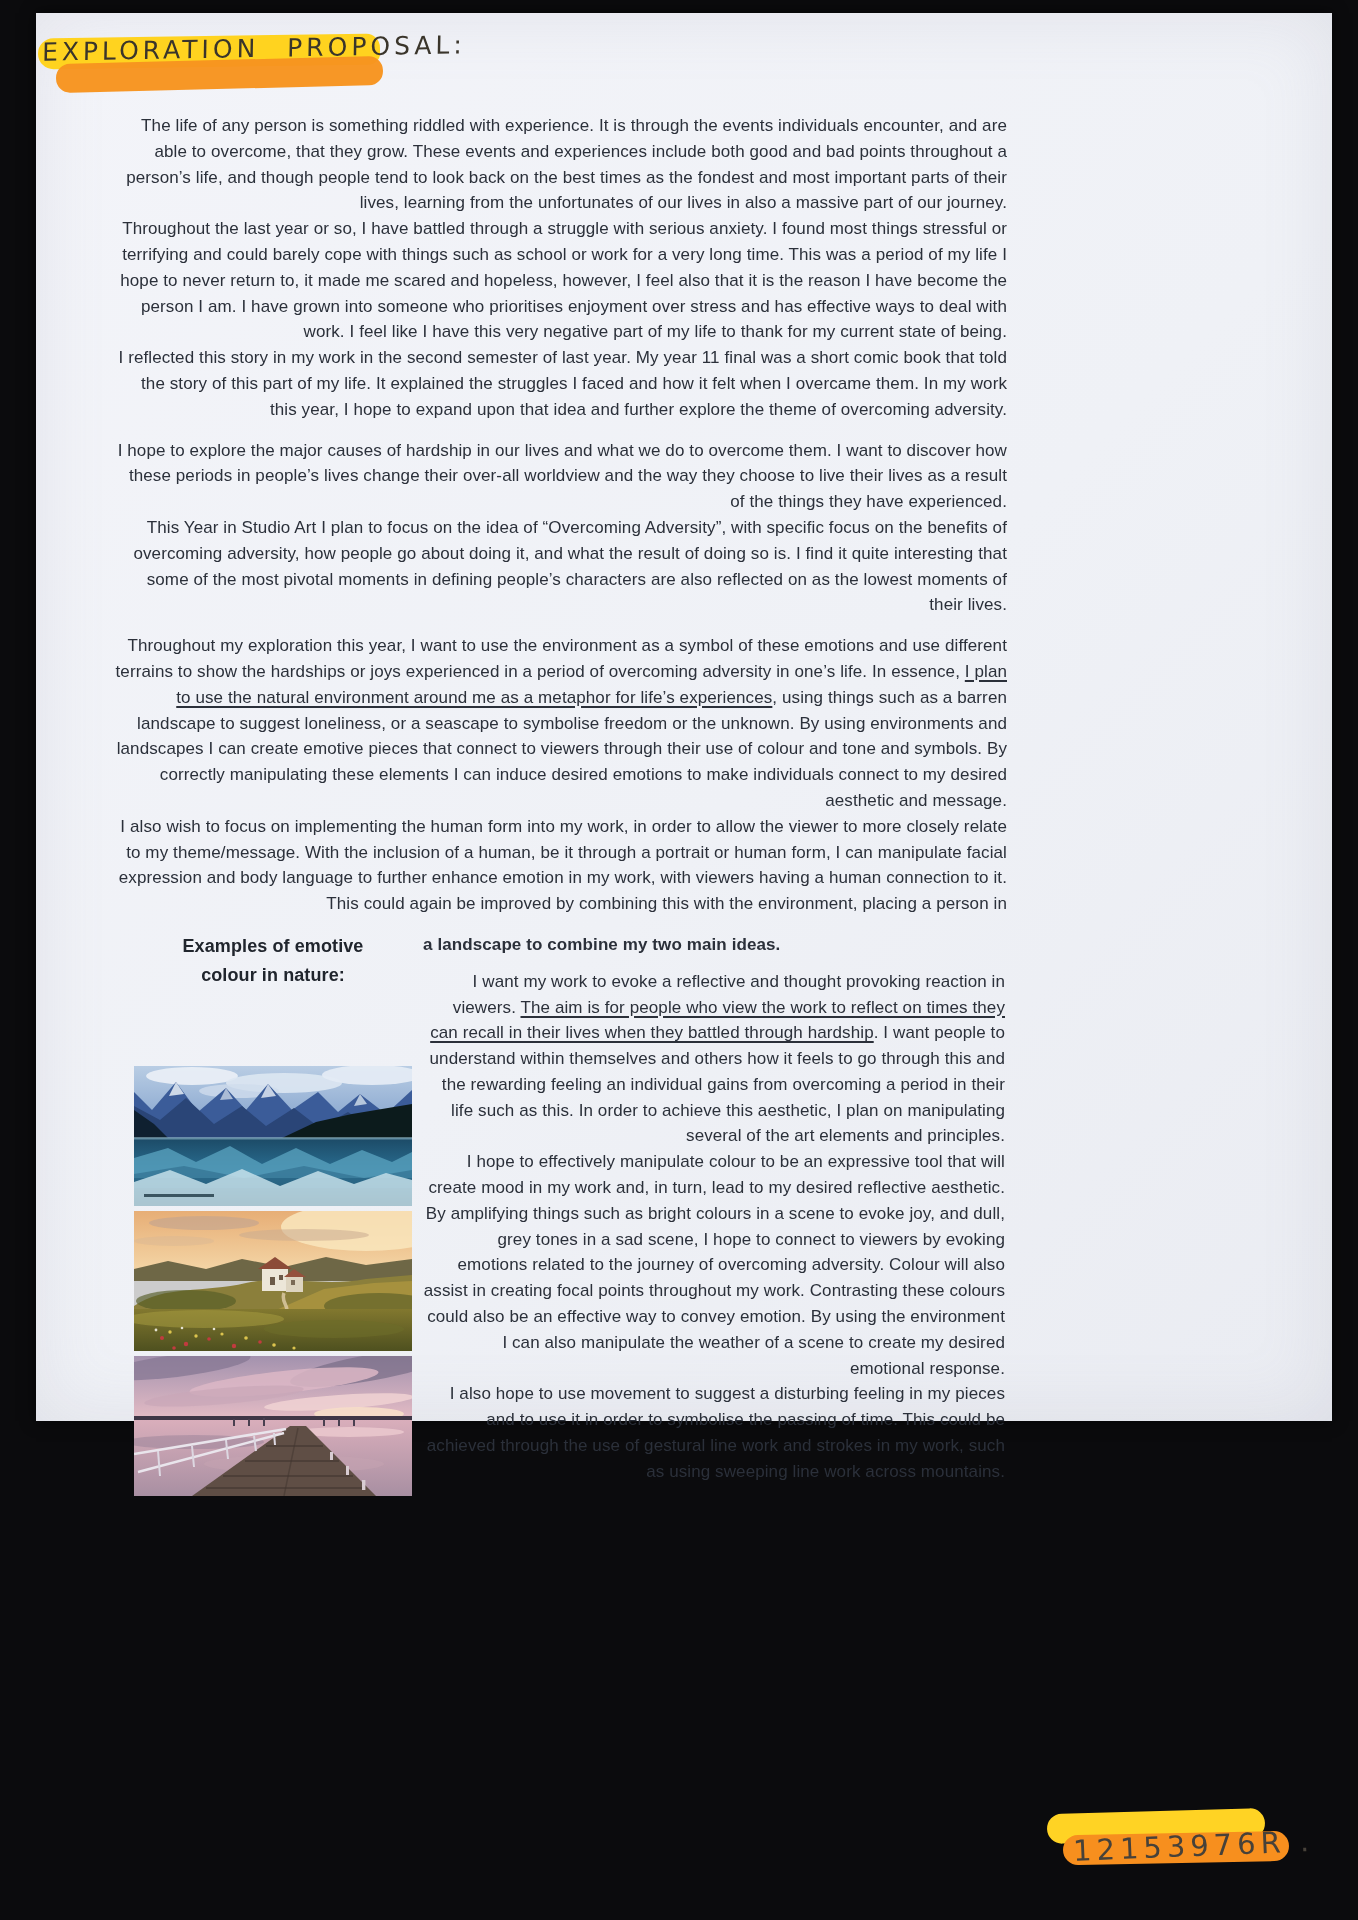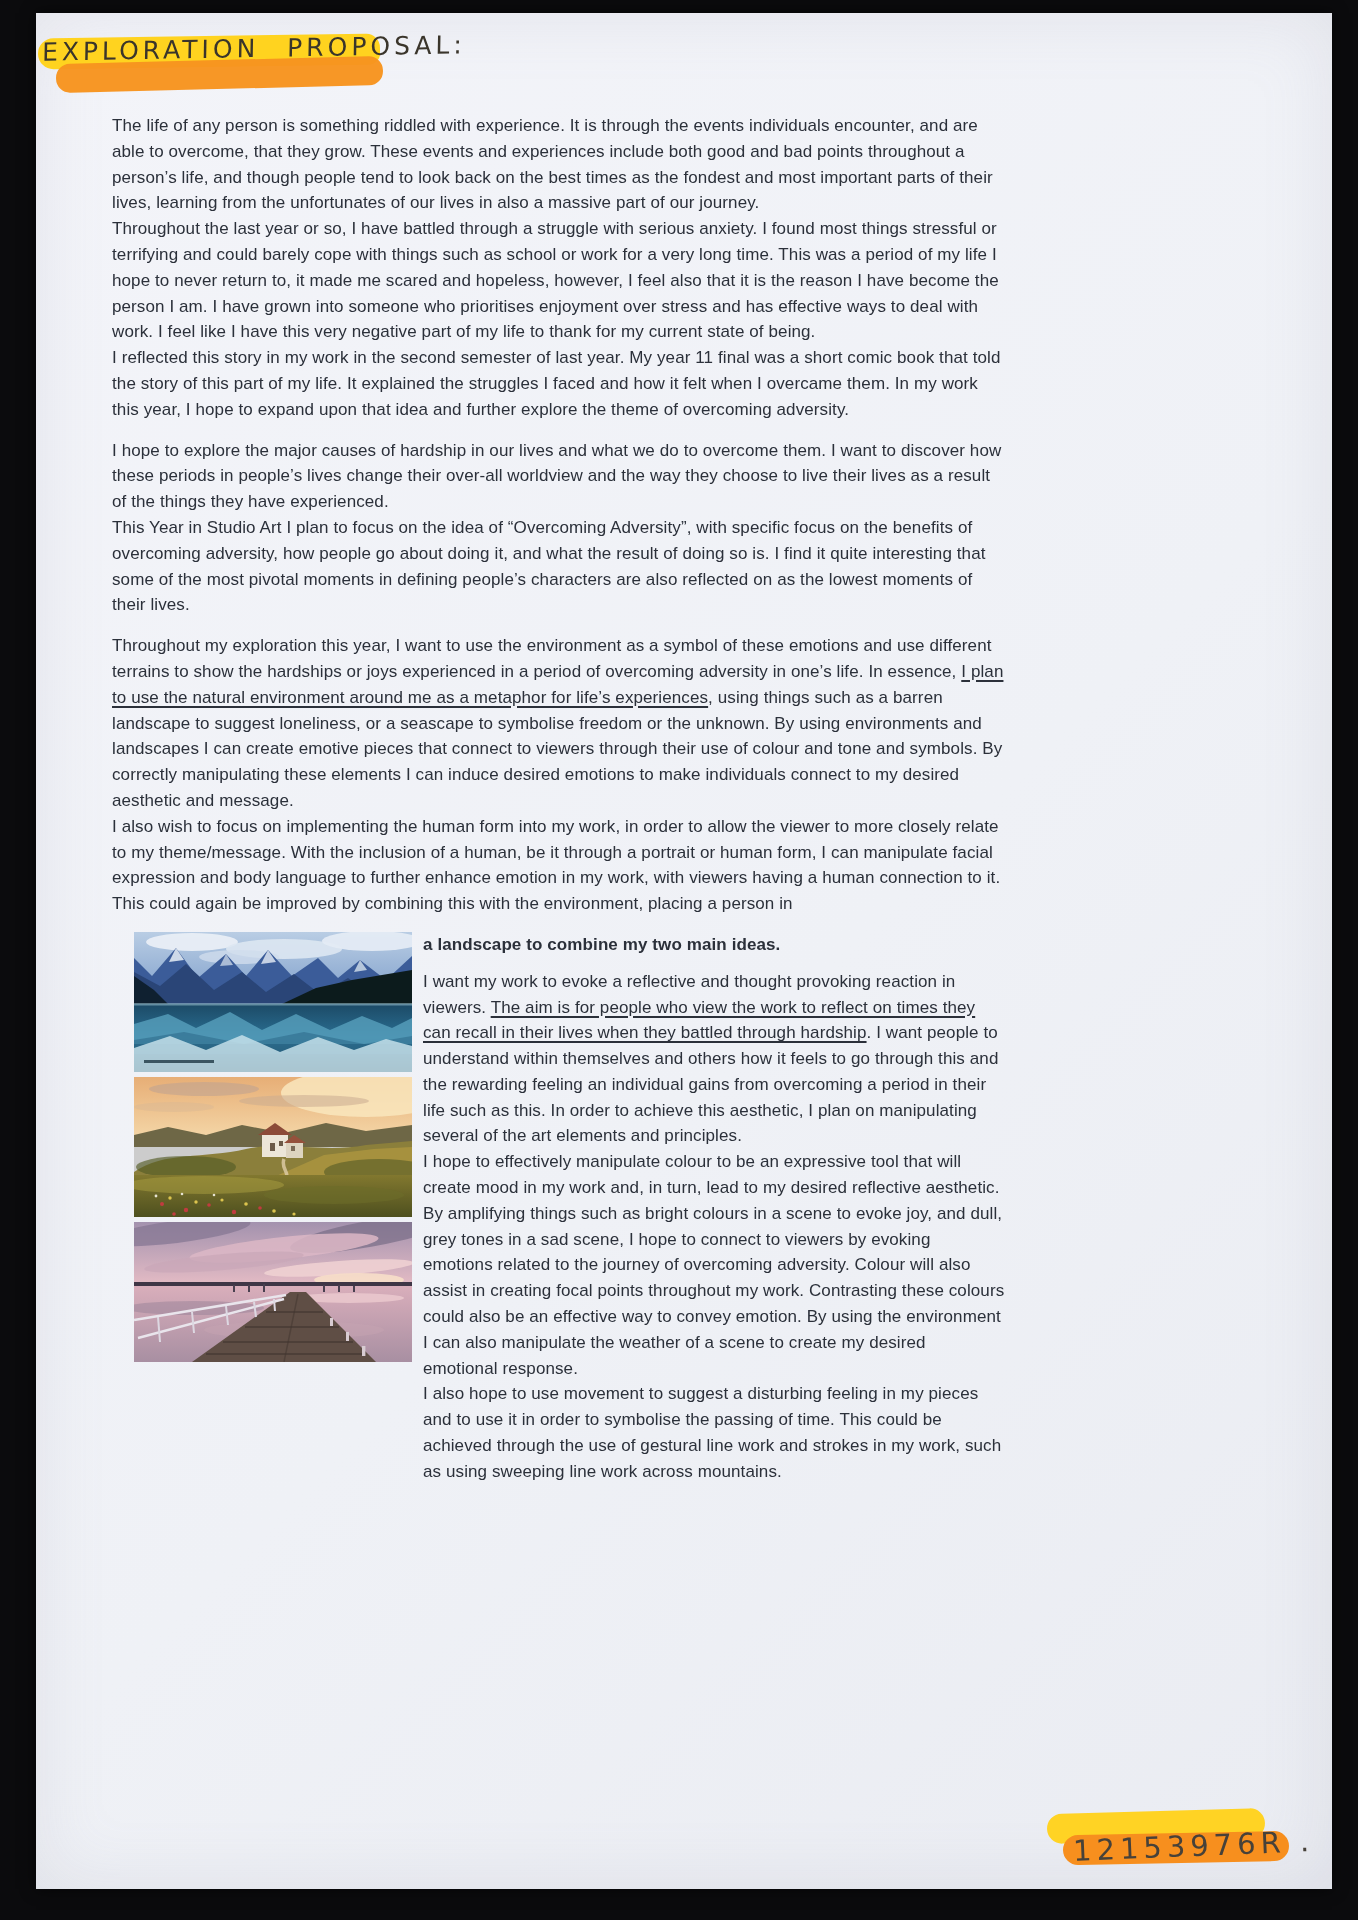--- a/index.html
+++ b/index.html
@@ -2,42 +2,42 @@
 <html><head>
 <meta charset="utf-8">
 <style>
   html,body{margin:0;padding:0;}
   body{
     width:1358px;height:1920px;position:relative;overflow:hidden;
     background:#0b0b0d;
     font-family:"Liberation Sans", sans-serif;
   }
   .paper{
-    position:absolute;left:36px;top:13px;width:1296px;height:1876px;
+    position:absolute;left:36px;top:13px;width:1296px;height:1408px;
     background:linear-gradient(135deg,#f3f4f9 0%,#eff1f6 55%,#eaecf2 100%);
     box-shadow:0 0 14px rgba(0,0,0,.65), inset 0 0 70px rgba(140,146,162,.16);
   }
   
   .title-wrap{position:absolute;left:2px;top:14px;width:420px;height:80px;}
   .hl{position:absolute;}
   .hl-yellow{left:0;top:9px;width:342px;height:31px;background:#ffd31f;border-radius:16px 14px 12px 16px;transform:rotate(-.8deg);}
   .hl-orange{left:18px;top:33px;width:327px;height:29px;background:#f7941f;border-radius:14px;transform:rotate(-1.4deg);opacity:.97;}
   .title-text{
     position:absolute;left:4px;top:7px;transform:rotate(-1deg) skewX(-2deg);
     font-family:"DejaVu Sans", sans-serif;font-size:25px;font-weight:500;
     letter-spacing:4px;word-spacing:16px;color:#3a352b;white-space:nowrap;
   }
   
   .body-text{
     position:absolute;left:76px;top:100px;width:895px;
     font-size:17px;line-height:25.8px;color:#2b303a;
     letter-spacing:.1px;
   }
   .body-text p{margin:0;}
-  .block{margin-bottom:15px;}
+  .block{margin-bottom:15px;text-align:right;}
   .u{text-decoration:underline;text-decoration-thickness:1.5px;text-underline-offset:3px;}
   
   .two-col{display:flex;gap:11px;margin-top:0;}
   .figure-col{flex:none;width:278px;margin-left:22px;text-align:center;}
   .fig-caption{font-weight:bold;font-size:18px;line-height:29px;color:#20252d;margin-bottom:76px;}
   .photo{display:block;width:278px;height:140px;margin:0 0 5px 0;background:#ccc;}
   .text-col{flex:1;padding-right:2px;}
   .wrap-line{margin:0 0 11px 0 !important;font-weight:bold;}
   
   .number-wrap{position:absolute;left:1005px;top:1790px;width:290px;height:110px;}
@@ -70,20 +70,24 @@
         <p><span>I hope to explore the major causes of hardship in our lives and what we do to overcome them. I want to discover how these periods in people’s lives change their over-all worldview and the way they choose to live their lives as a result of the things they have experienced.</span></p>
         <p><span>This Year in Studio Art I plan to focus on the idea of “Overcoming Adversity”, with specific focus on the benefits of overcoming adversity, how people go about doing it, and what the result of doing so is. I find it quite interesting that some of the most pivotal moments in defining people’s characters are also reflected on as the lowest moments of their lives.</span></p>
       </div>
     <div class="block">
         <p><span>Throughout my exploration this year, I want to use the environment as a symbol of these emotions and use different terrains to show the hardships or joys experienced in a period of overcoming adversity in one’s life. In essence, </span><span class="u">I plan to use the natural environment around me as a metaphor for life’s experiences</span><span>, using things such as a barren landscape to suggest loneliness, or a seascape to symbolise freedom or the unknown. By using environments and landscapes I can create emotive pieces that connect to viewers through their use of colour and tone and symbols. By correctly manipulating these elements I can induce desired emotions to make individuals connect to my desired aesthetic and message.</span></p>
         <p><span>I also wish to focus on implementing the human form into my work, in order to allow the viewer to more closely relate to my theme/message. With the inclusion of a human, be it through a portrait or human form, I can manipulate facial expression and body language to further enhance emotion in my work, with viewers having a human connection to it. This could again be improved by combining this with the environment, placing a person in</span></p>
       </div>
 
     <div class="two-col">
       <div class="figure-col">
+        <div class="fig-caption">
+          <div>Examples of emotive</div>
+          <div>colour in nature:</div>
+        </div>
 
         <svg class="photo" viewBox="0 0 278 140" preserveAspectRatio="none" role="img" aria-label="Blue mountain lake with icy reflections">
           <defs>
             <linearGradient id="p1s" x1="0" y1="0" x2="0" y2="1">
                 <stop offset="0" stop-color="#b9cde4"></stop>
                 <stop offset="1" stop-color="#7b9cc9"></stop>
               </linearGradient>
             <linearGradient id="p1w" x1="0" y1="0" x2="0" y2="1">
                 <stop offset="0" stop-color="#1c4a66"></stop>
                 <stop offset=".5" stop-color="#2a6f93"></stop>

